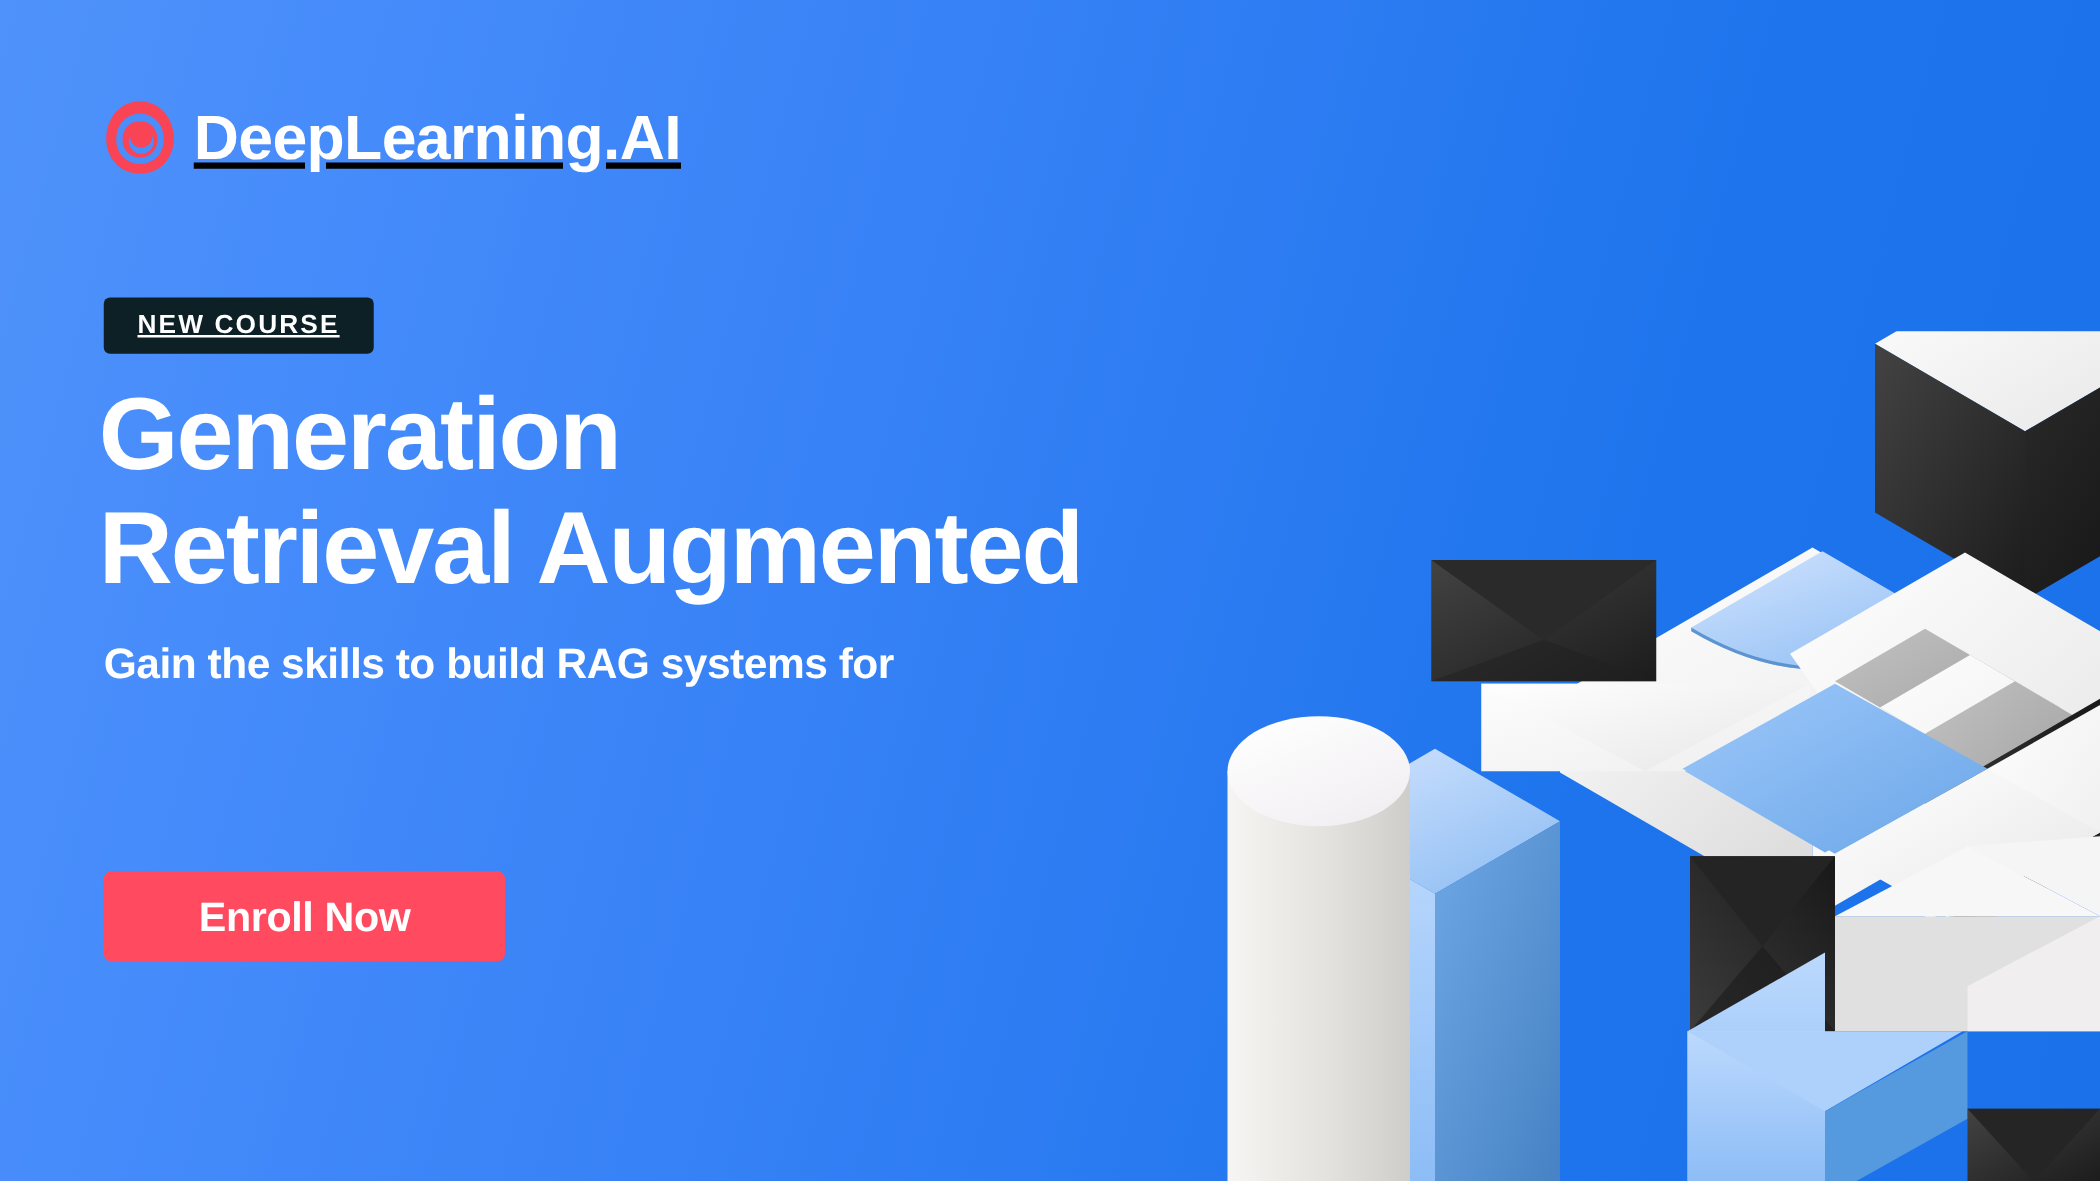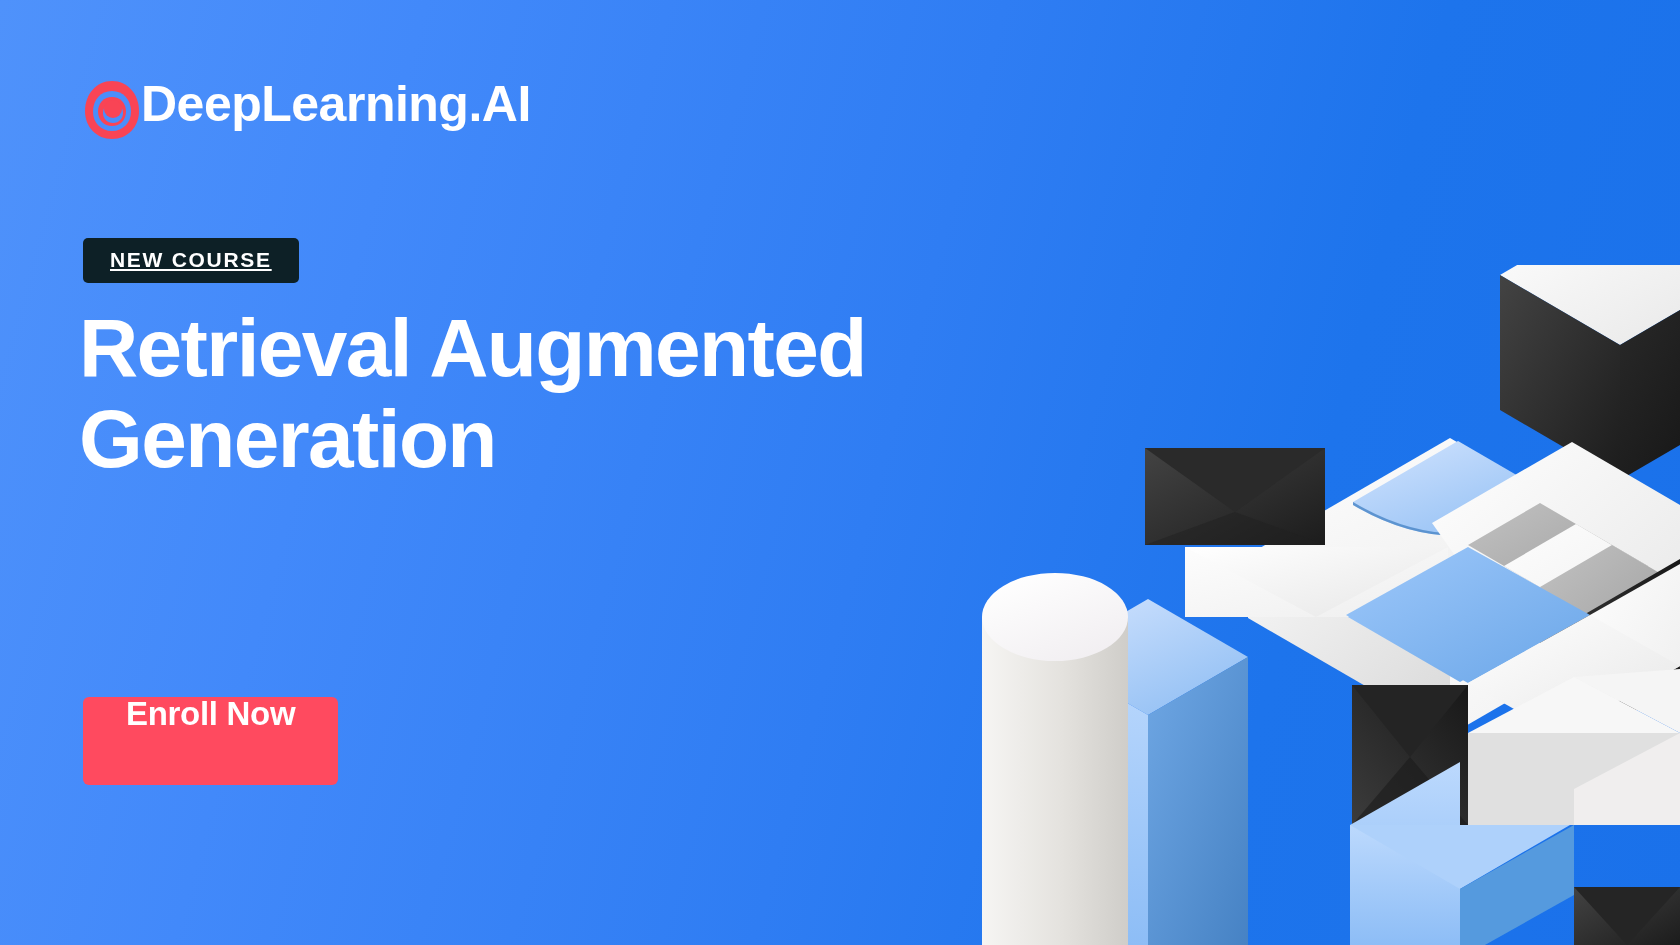--- a/index.html
+++ b/index.html
@@ -28,21 +28,21 @@
   #content {
     position:absolute;
     left:83px; top:0;
     width:900px; height:945px;
     z-index:5;
   }
 
   
   #logo-row {
     position:absolute; top:79px; left:0;
-    display:flex; 
+    display:flex; align-items:center; gap:14px;text-decoration:underline;
   }
   #logo-mark { width:58px; height:62px; display:block; flex:0 0 auto; }
   #logo-text {
     color:#ffffff;
     font-size:50px;
     font-weight:600;
     letter-spacing:-0.5px;
     line-height:1;
     white-space:nowrap;
   }
@@ -88,23 +88,23 @@
     width:880px;
   }
   #subhead .sub-line { display:block; white-space:nowrap; }
 
   
   #cta-button {
     position:absolute; top:697px; left:0;
     background:#ff4a5f;
     border:none;
     border-radius:6px;
-    padding:0 43px;
-    height:88px;
-    display:flex; align-items:flex-start; justify-content:center;
+    padding:0 76px;
+    height:72px;
+    display:flex; align-items:center; justify-content:center;
     cursor:pointer;
   }
   #cta-label {
     color:#ffffff;
     font-size:33px;
     font-weight:700;
     letter-spacing:-0.3px;
     line-height:1;
     white-space:nowrap;
   }
@@ -333,25 +333,26 @@
         <circle cx="30" cy="30" r="9" fill="#f94455"></circle>
       </svg>
       <div id="logo-text">DeepLearning.AI</div>
     </div>
 
     <div id="badge">
       <span id="badge-label">NEW COURSE</span>
     </div>
 
     <h1 id="headline">
+      <span class="hl-line">Generation</span>
       <span class="hl-line">Retrieval Augmented</span>
-      <span class="hl-line">Generation</span>
     </h1>
 
     <p id="subhead">
+      <span class="sub-line">Gain the skills to build RAG systems for</span>
     </p>
 
     <button id="cta-button">
       <span id="cta-label">Enroll Now</span>
     </button>
 
   </div>
 </div>
 
 </body></html>

